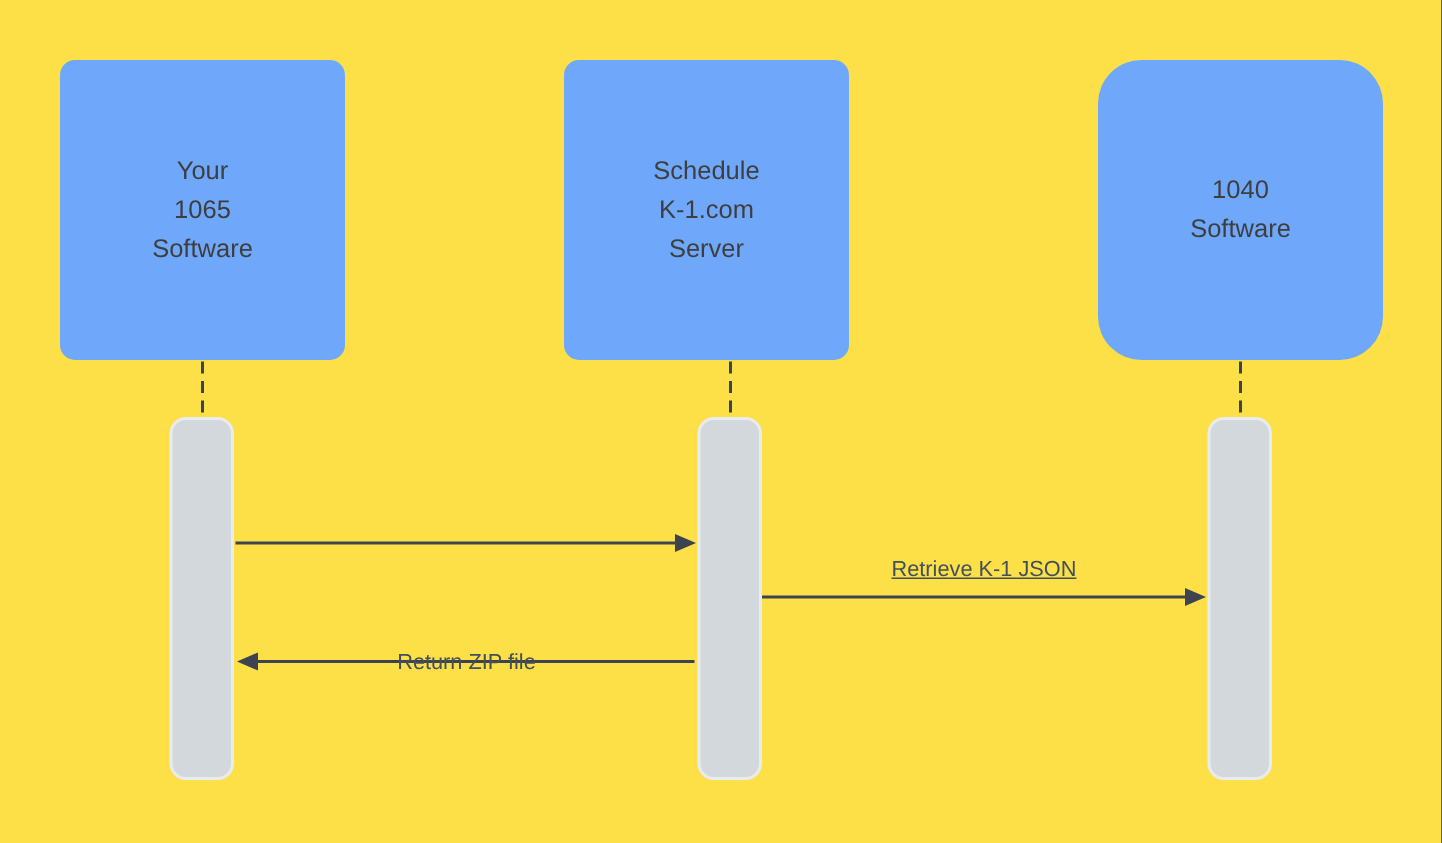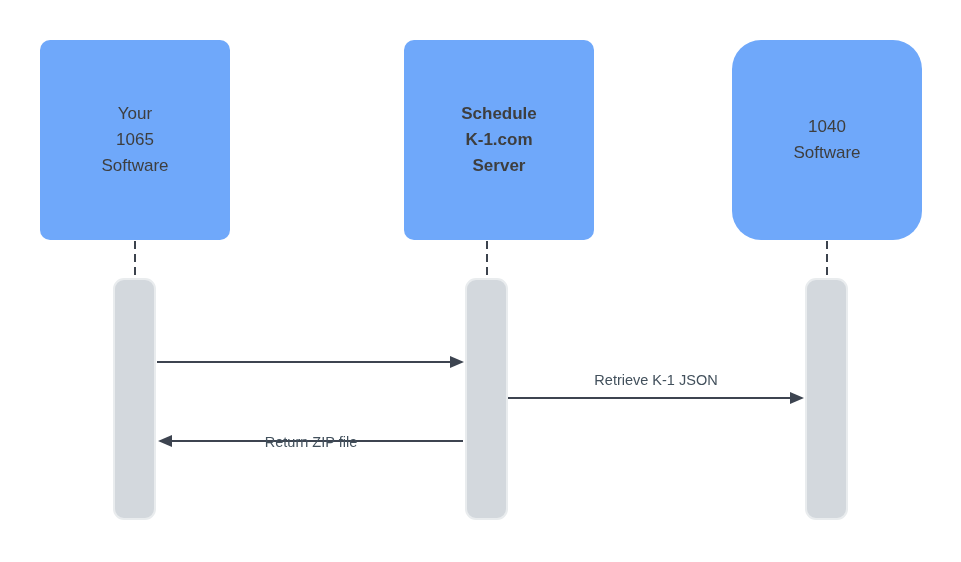--- a/index.html
+++ b/index.html
@@ -4,21 +4,21 @@
 <style>
   html, body {
     margin: 0;
     padding: 0;
     background: #000000;
   }
   .canvas {
     position: relative;
     width: 961px;
     height: 562px;
-    background: #ffffff;
+    background: #fde047;
     overflow: hidden;
     font-family: "Liberation Sans", sans-serif;
   }
   .overlay {
     position: absolute;
     left: 0;
     top: 0;
     width: 961px;
     height: 562px;
     pointer-events: none;
@@ -48,21 +48,21 @@
     justify-content: center;
   }
   .actor-label {
     color: #3e3e3e;
     font-size: 17px;
     line-height: 26px;
     text-align: center;
     white-space: pre-line;
   }
   .actor-1 { left: 40px; }
-  .actor-2 { left: 404px; font-weight: bold; }
+  .actor-2 { left: 376px; }
   .actor-3 { left: 732px; border-radius: 29px; }
   .activation {
     position: absolute;
     top: 278px;
     width: 43px;
     height: 242px;
     background: #d3d8dd;
     border: 2px solid #e9ecee;
     border-radius: 11px;
     box-sizing: border-box;
@@ -70,21 +70,21 @@
   .bar-1 { left: 113px; }
   .bar-2 { left: 465px; }
   .bar-3 { left: 805px; }
   .msg-label {
     position: absolute;
     width: 300px;
     text-align: center;
     font-size: 14.5px;
     color: #42505c;
   }
-  .msg-label-retrieve { left: 506px; top: 372px; }
+  .msg-label-retrieve { left: 506px; top: 372px; text-decoration: underline; }
   .msg-label-return  { left: 161px; top: 434px; }
 </style>
 </head>
 <body>
 
 <div class="canvas">
 
   <svg class="overlay" viewBox="0 0 961 562" xmlns="http://www.w3.org/2000/svg">
 
     <line class="lifeline" x1="135" y1="241" x2="135" y2="277"></line>

